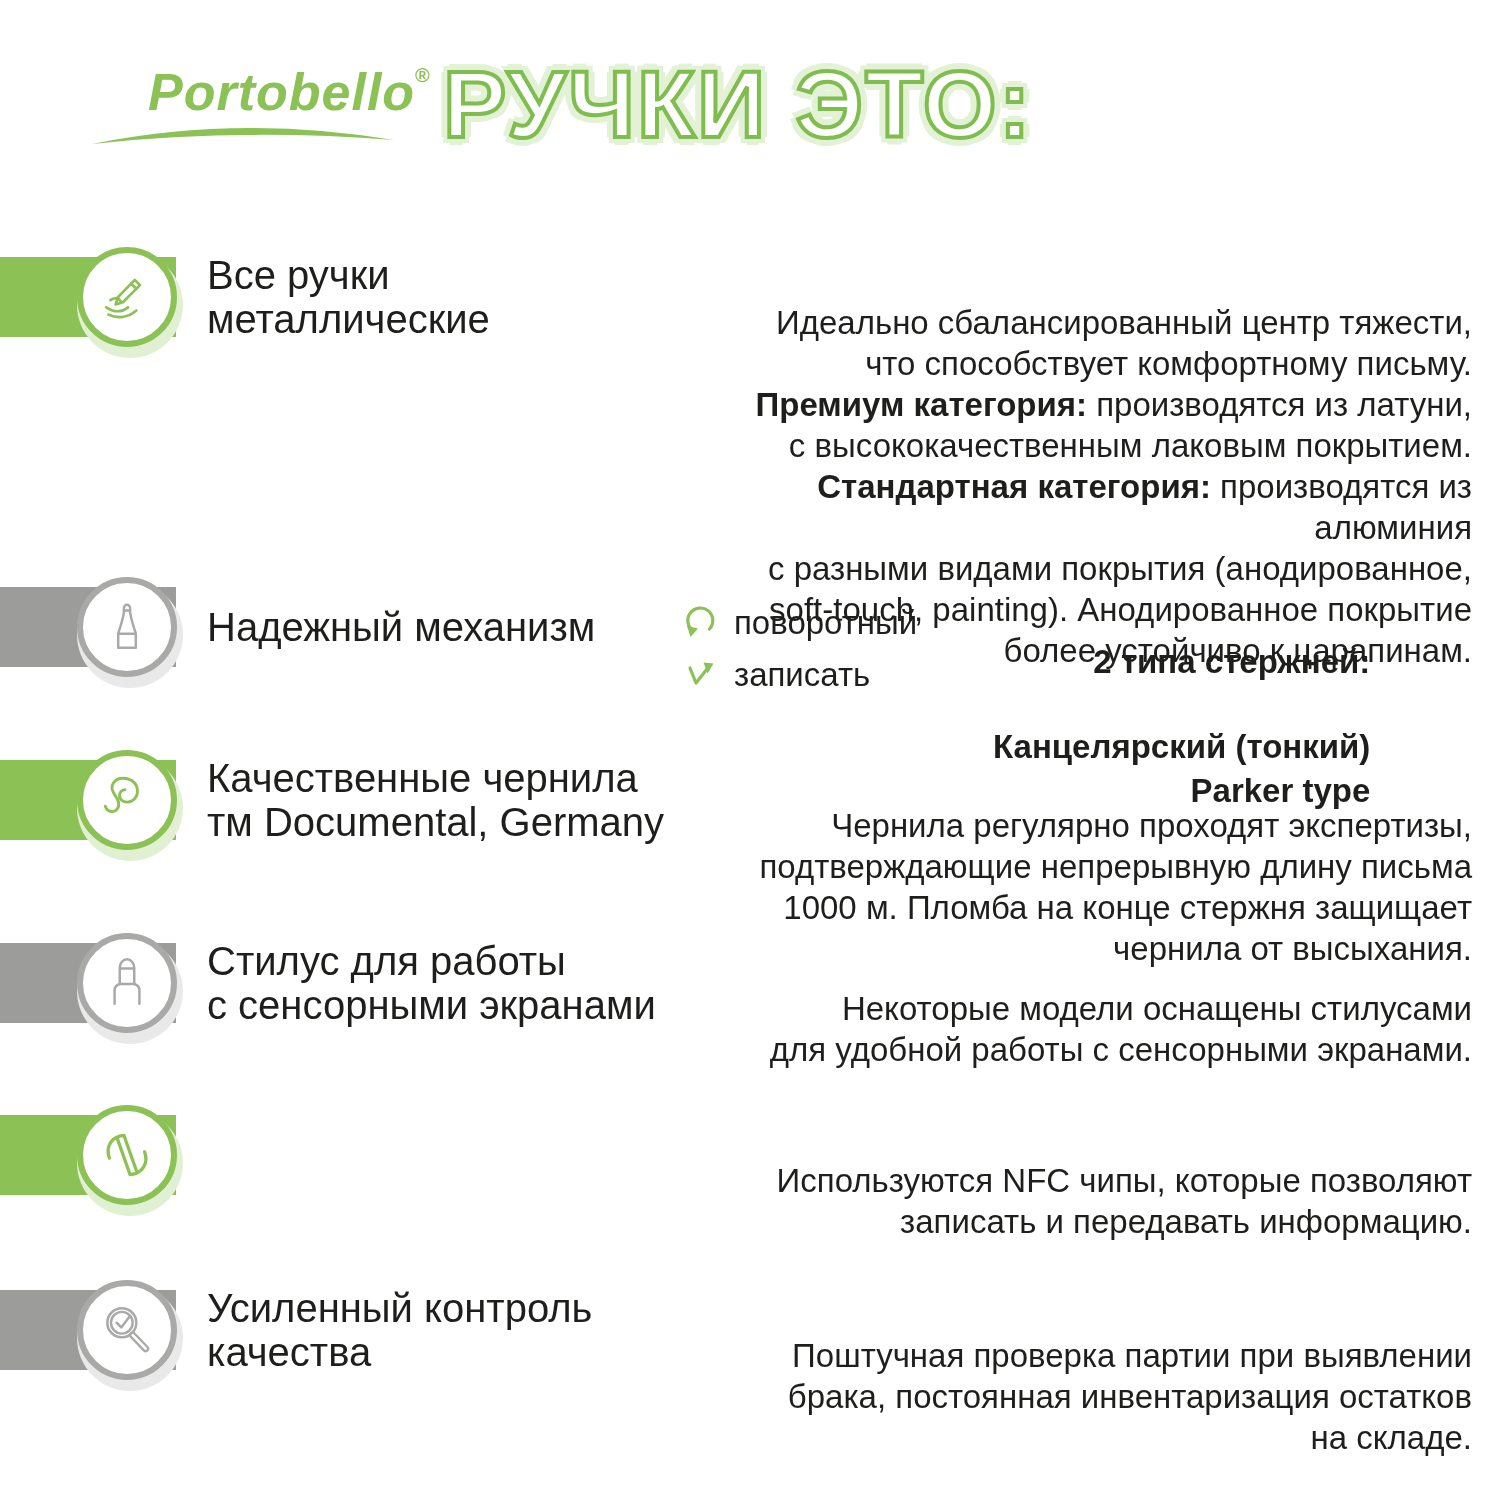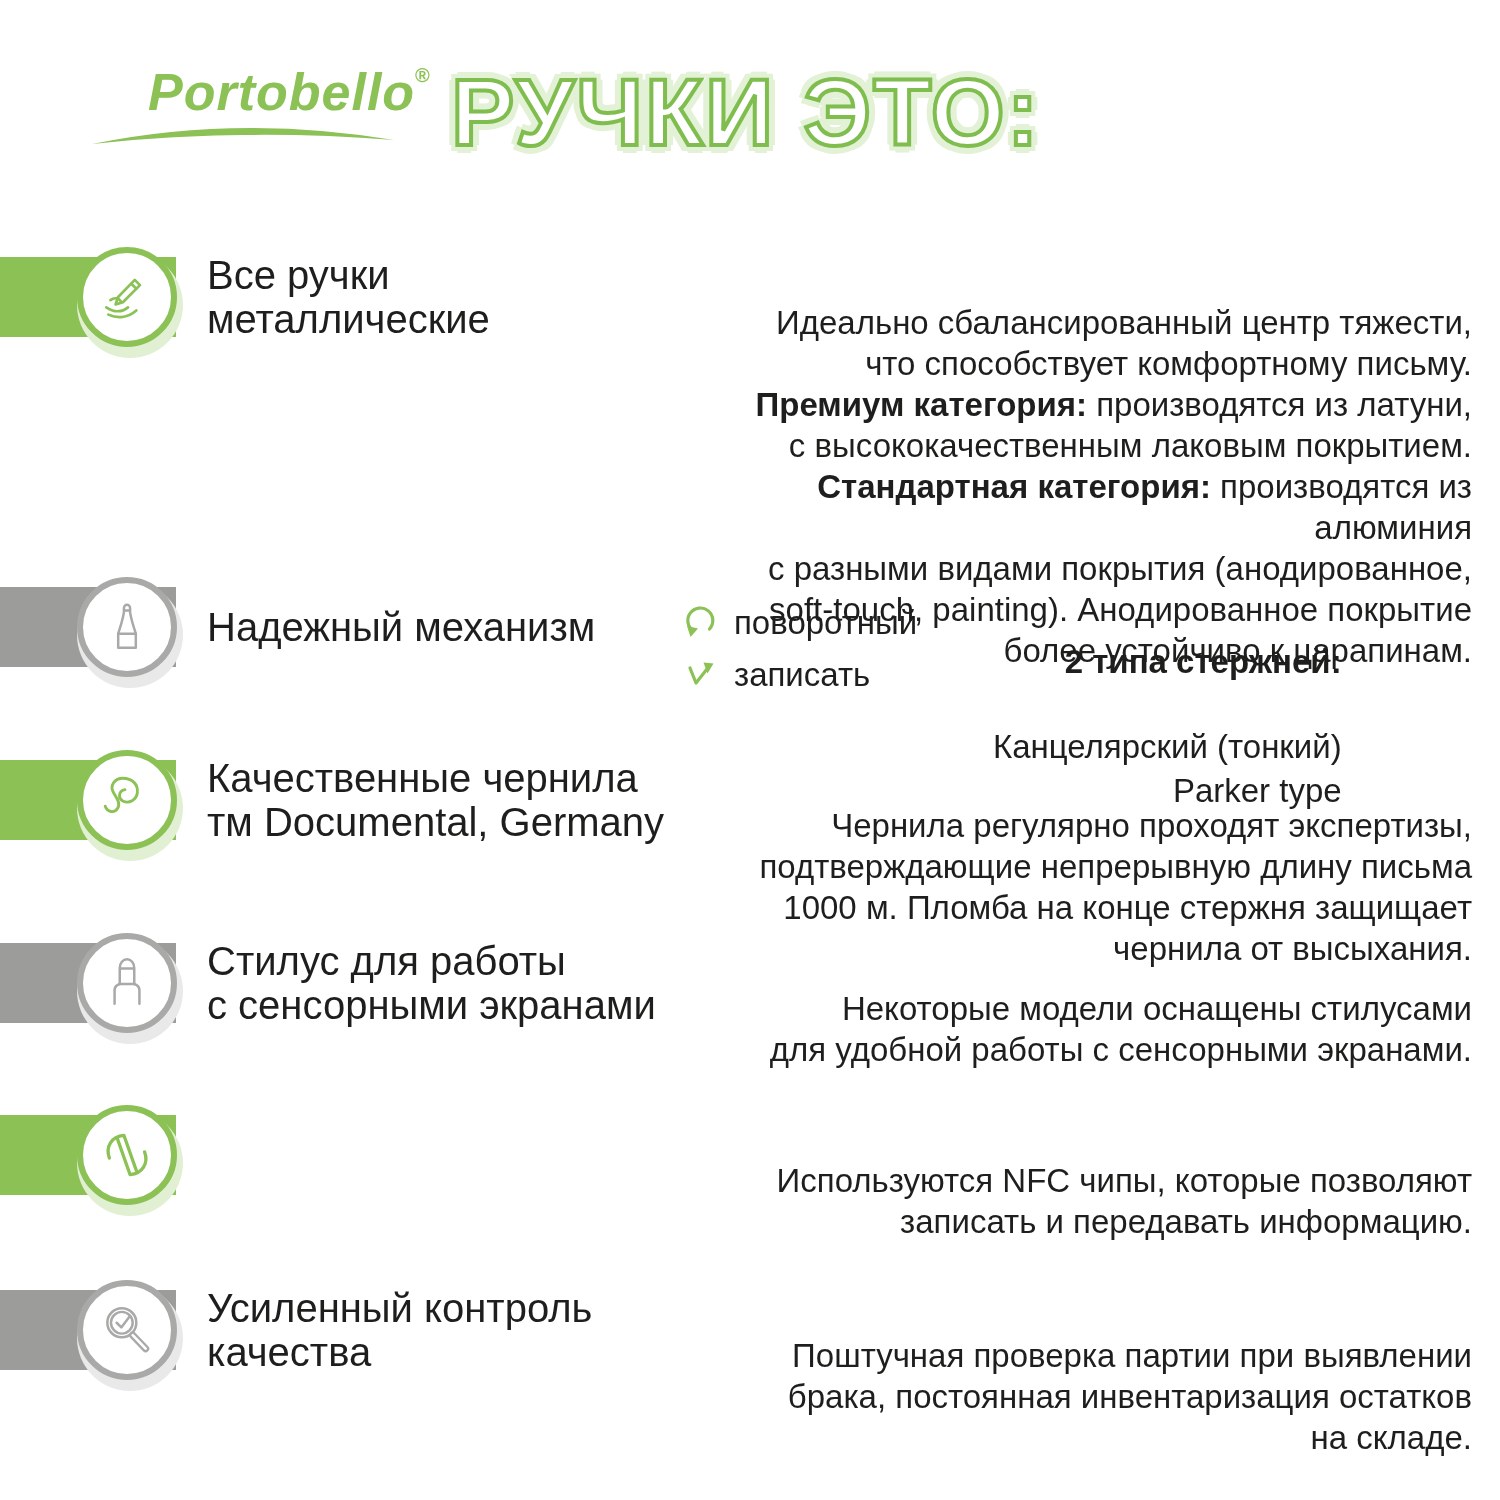--- a/index.html
+++ b/index.html
@@ -11,21 +11,21 @@
   
   .logo-wrap{position:absolute;left:88px;top:58px;width:400px;height:105px;}
   .logo-text{
     position:absolute;left:24px;top:4px;
     font-style:italic;font-weight:bold;font-size:52px;letter-spacing:1px;
     color:#8BC155;white-space:nowrap;margin-left:36px;
   }
   .logo-reg{font-size:20px;vertical-align:28px;font-style:normal;}
   .logo-swoosh{position:absolute;left:0;top:64px;}
   .big-title{
-    position:absolute;left:443px;top:50px;margin:8px;
+    position:absolute;left:443px;top:50px;margin:0;
     font-size:95px;font-weight:bold;letter-spacing:2px;white-space:nowrap;
     color:#ffffff;
     -webkit-text-stroke:4px #7FBE4E;
     text-shadow:
       -6px -6px 0 #E3F1D6, 6px -6px 0 #E3F1D6,
       -6px  6px 0 #E3F1D6, 6px  6px 0 #E3F1D6,
        0    8px 0 #E3F1D6, 0   -8px 0 #E3F1D6,
        8px  0   0 #E3F1D6,-8px  0   0 #E3F1D6;
   }
   
@@ -55,21 +55,21 @@
     font-size:33px;line-height:41px;color:#1E1E1C;white-space:pre-line;text-align:right;
   }
   .content b{font-weight:bold;}
   
   .mech{display:flex;top:30px;white-space:normal;}
   .mech-options{width:311px;}
   .opt{display:flex;align-items:center;gap:16px;height:46px;margin-bottom:6px;}
   .opt svg{flex:0 0 auto;}
   .refills{white-space:pre-line;}
   .refills .heading{font-weight:bold;line-height:44px;}
-  .refills .lines{line-height:44px;}
+  .refills .lines{line-height:44px;font-weight:bold;}
 </style>
 </head>
 <body>
 
 <div>
 
   <div class="logo-wrap">
     <div class="logo-text"><span>Portobello</span><span class="logo-reg">®</span></div>
     <svg class="logo-swoosh" width="310" height="26" viewBox="0 0 310 26">
       <path d="M4 22 Q150 -8 306 18 Q152 6 4 22 Z" fill="#8BC155"></path>

